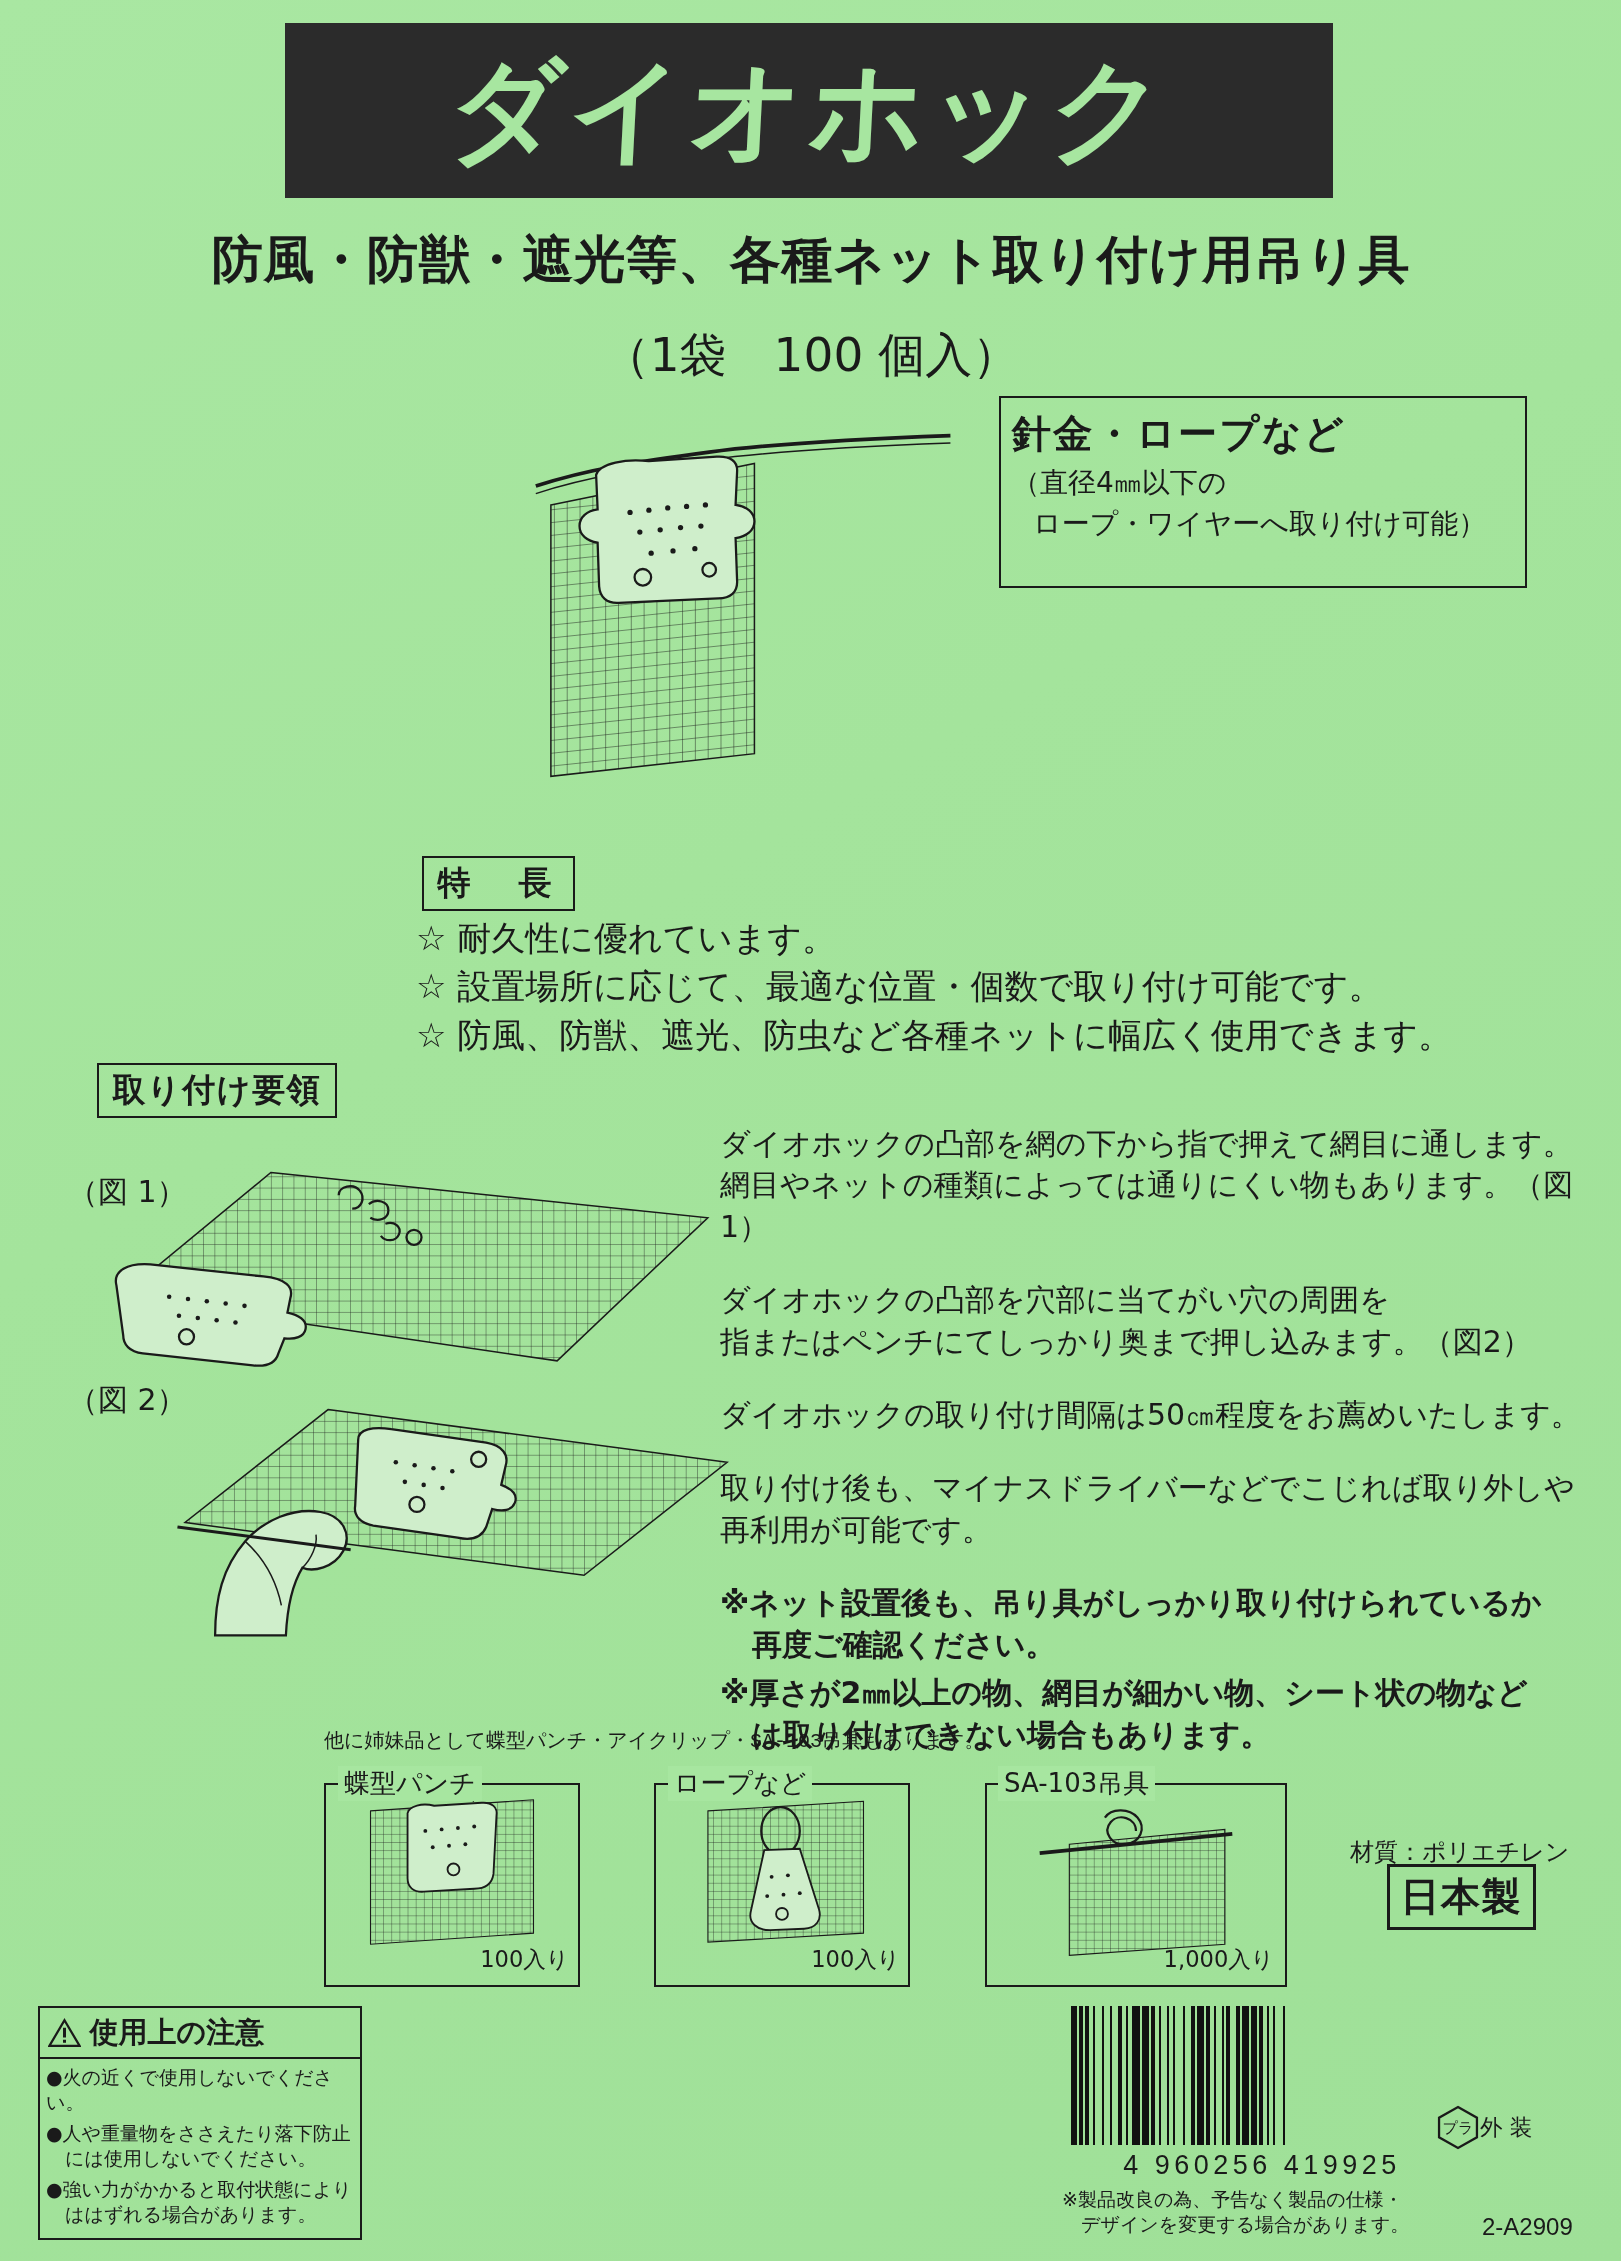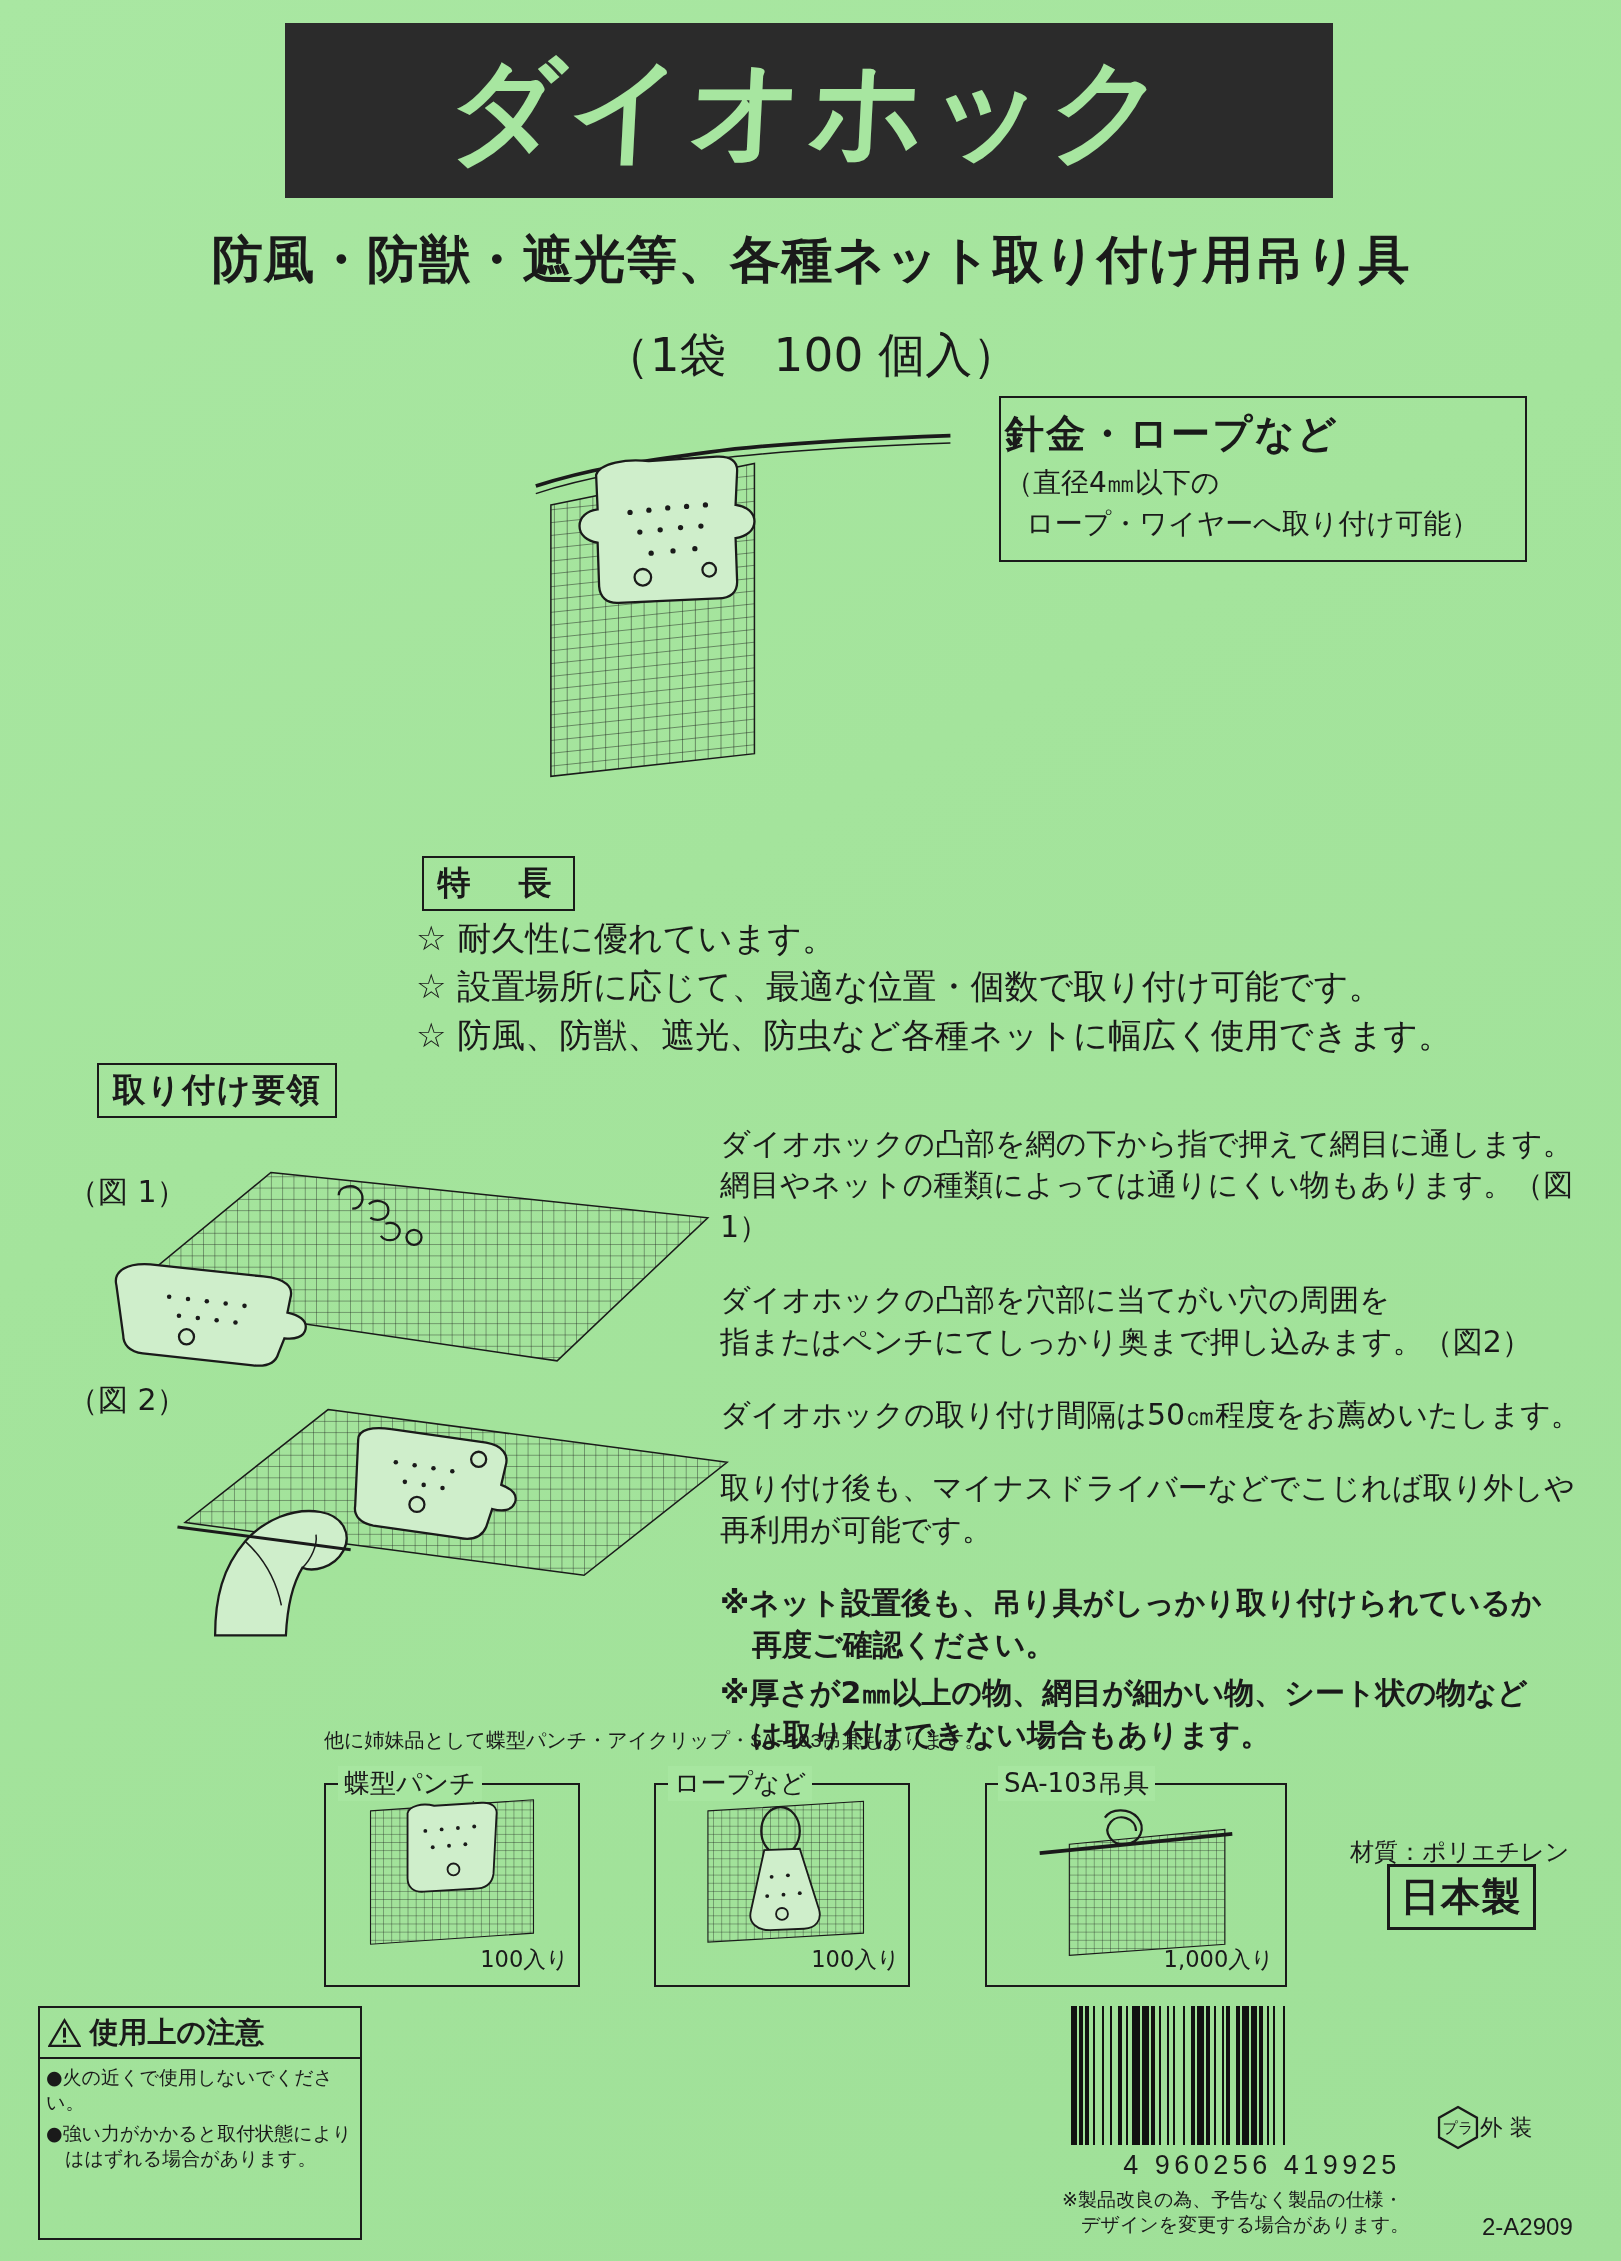--- a/index.html
+++ b/index.html
@@ -63,24 +63,24 @@
     font-size: 47px;
     font-family: "DejaVu Sans", sans-serif;
   }
 
   
   .wire-box {
     position: absolute;
     left: 999px;
     top: 396px;
     width: 528px;
-    height: 166px;
+    height: 192px;
     border: 2.3px solid #1a1a1a;
     box-sizing: border-box;
-    padding: 9px 4px;
+    padding: 9px 11px;
   }
   .wire-box .l1 {
     font-size: 39px;
     font-weight: bold;
     font-family: "DejaVu Sans", sans-serif;
     letter-spacing: 2.3px;
   }
   .wire-box .l2, .wire-box .l3 {
     font-size: 28px;
     font-family: "DejaVu Sans", sans-serif;
@@ -500,20 +500,22 @@
     <div class="caution-head">
       <svg width="33" height="30" viewBox="0 0 44 40">
         <polygon points="22,3 42,37 2,37" fill="none" stroke="#1a1a1a" stroke-width="3"></polygon>
         <rect x="20" y="13" width="4" height="13" fill="#1a1a1a"></rect>
         <rect x="20" y="29" width="4" height="4" fill="#1a1a1a"></rect>
       </svg>
       <span>使用上の注意</span>
     </div>
     <div class="caution-body">
       <div style="white-space:pre-line">●火の近くで使用しないでください。</div>
+      <div style="white-space:pre-line">●人や重量物をささえたり落下防止
+　には使用しないでください。</div>
       <div style="white-space:pre-line">●強い力がかかると取付状態により
 　ははずれる場合があります。</div>
     </div>
   </div>
 
   <div class="barcode" id="barcode">
       <i style="width: 5.9px; background: rgb(17, 17, 17);"></i>
       <i style="width: 2px; background: transparent;"></i>
       <i style="width: 3.9px; background: rgb(17, 17, 17);"></i>
       <i style="width: 2px; background: transparent;"></i>

